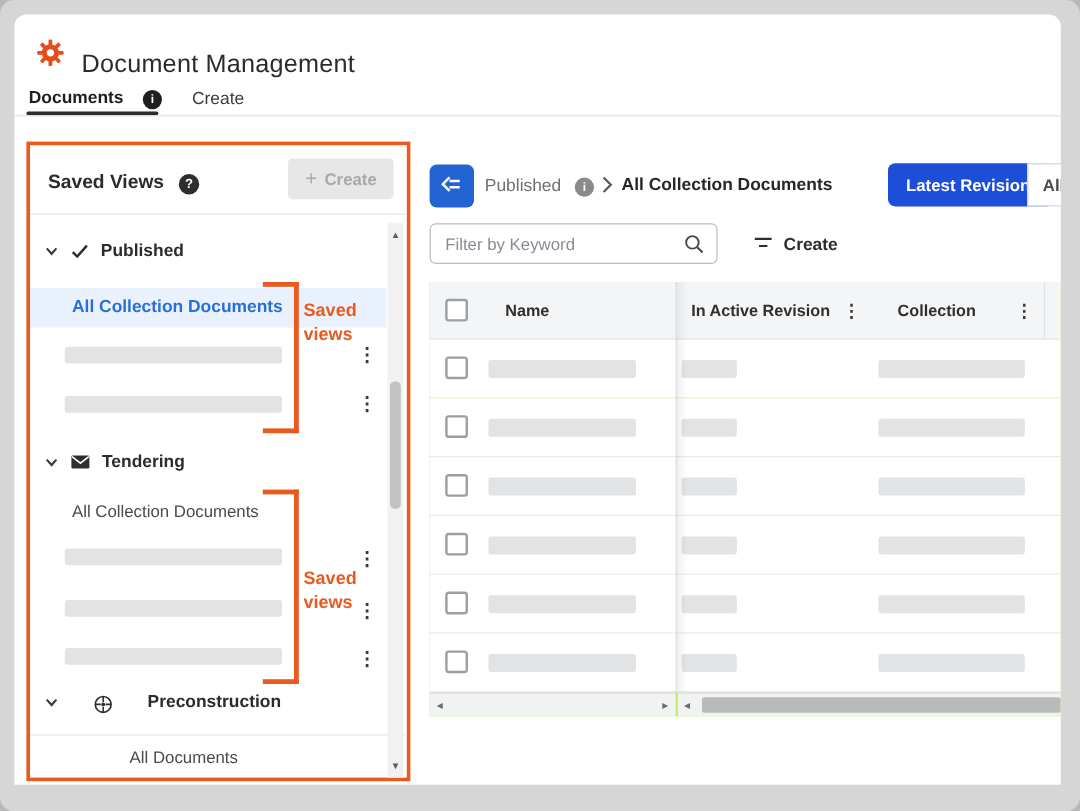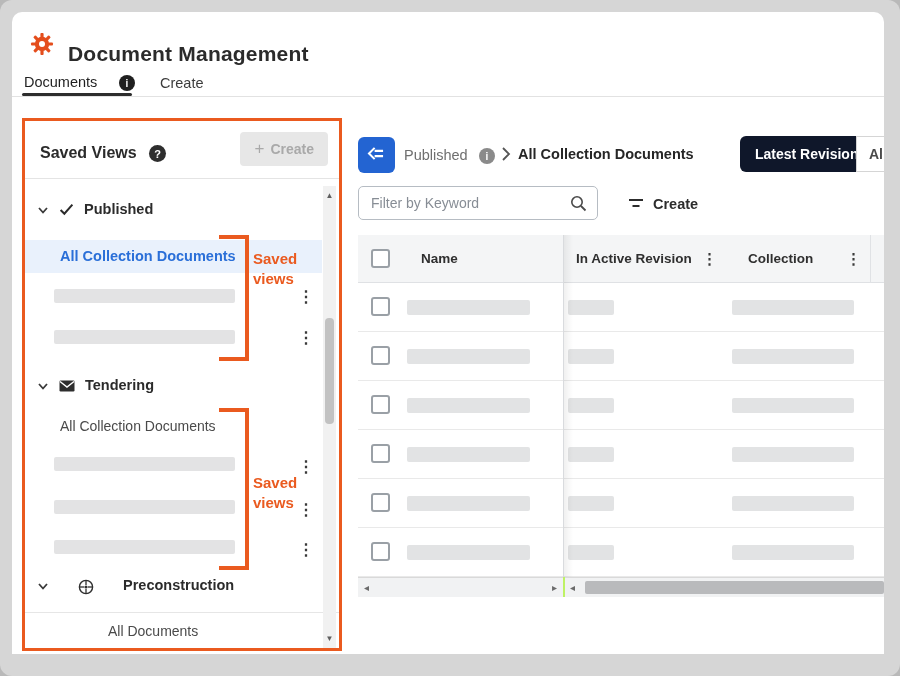--- a/index.html
+++ b/index.html
@@ -4,24 +4,24 @@
 <style>
   * { margin:0; padding:0; box-sizing:border-box; }
   body { font-family:"Liberation Sans", sans-serif; background:#b9b9b9; }
   #screen { position:relative; width:900px; height:676px; background:#d6d6d6; overflow:hidden;
             border-radius:12px; }
   .window { position:absolute; left:12px; top:12px; width:872px; height:642px;
             background:#ffffff; border-radius:10px 10px 0 0; overflow:hidden; }
   .abs { position:absolute; }
 
   
-  .app-title { left:56px; top:30px; font-size:21px; font-weight:700; color:#2b2b2b; letter-spacing:.2px; }
+  .app-title { left:56px; top:30px; font-size:21px; font-weight:400; color:#2b2b2b; letter-spacing:.2px; }
   .gear { left:18px; top:20px; width:24px; height:24px; }
   .tab { font-size:14.5px; color:#3c3c3c; cursor:pointer; }
-  .tab.active { font-weight:400; color:#1f1f1f; }
+  .tab.active { font-weight:700; color:#1f1f1f; }
   .tab-underline { left:10px; top:81px; width:110px; height:3px; background:#2d2d2d; border-radius:2px; }
   .hdr-divider { left:0; top:84px; width:872px; height:1px; background:#e2e2e2; }
   .circle-ico { display:inline-flex; align-items:center; justify-content:center;
                 border-radius:50%; color:#fff; font-weight:700; }
   .info-dark { width:16px; height:16px; background:#1f1f1f; font-size:10px; }
   .info-gray { width:16px; height:16px; background:#8a8a8a; font-size:10px; }
   .help-dark { width:17px; height:17px; background:#2e2e2e; font-size:11px; }
 
   
   .sv-panel { left:10px; top:106px; width:320px; height:533px; background:#fff;
@@ -49,21 +49,21 @@
   .sv-scroll { left:298px; top:65px; width:13px; height:462px; background:#f1f1f1; }
   .sv-thumb { left:2px; top:132px; width:9px; height:106px; background:#c2c2c2; border-radius:4px; }
   .sc-arrow { position:absolute; left:0; width:13px; text-align:center; color:#5f5f5f; font-size:8px; }
 
   
   .back-btn { left:346px; top:125px; width:37px; height:36px; background:#2364D2; border:none;
               border-radius:6px; display:flex; align-items:center; justify-content:center; }
   .crumb-parent { left:392px; top:135px; font-size:14.5px; color:#6f6f6f; }
   .crumb-info { left:467px; top:136px; }
   .crumb-current { left:506px; top:134px; font-size:14.5px; font-weight:700; color:#262626; }
-  .seg-latest { left:728px; top:124px; height:36px; padding:0 15px; background:#0f172a; color:#fff;
+  .seg-latest { left:728px; top:124px; height:36px; padding:0 15px; background:#1d4ed8; color:#fff;
                 border:none; border-radius:6px 0 0 6px; font-size:14px; font-weight:600; font-family:inherit; }
   .seg-all { left:844px; top:124px; height:36px; width:40px; background:#fff; color:#4a4a4a;
              border:1px solid #d5d5d5; font-size:14px; font-weight:600; text-align:left;
              padding-left:12px; font-family:inherit; }
   .search-box { left:346px; top:174px; width:240px; height:34px; border:1px solid #b6bcc3;
                 border-radius:5px; background:#fff; }
   .search-box input { position:absolute; left:12px; top:0; width:190px; height:32px; border:none; outline:none;
                       font-size:14px; color:#333; font-family:inherit; background:transparent; }
   .search-box input::placeholder { color:#878d95; }
   .search-ico { position:absolute; right:10px; top:8px; width:17px; height:17px; color:#4a4a4a; }

